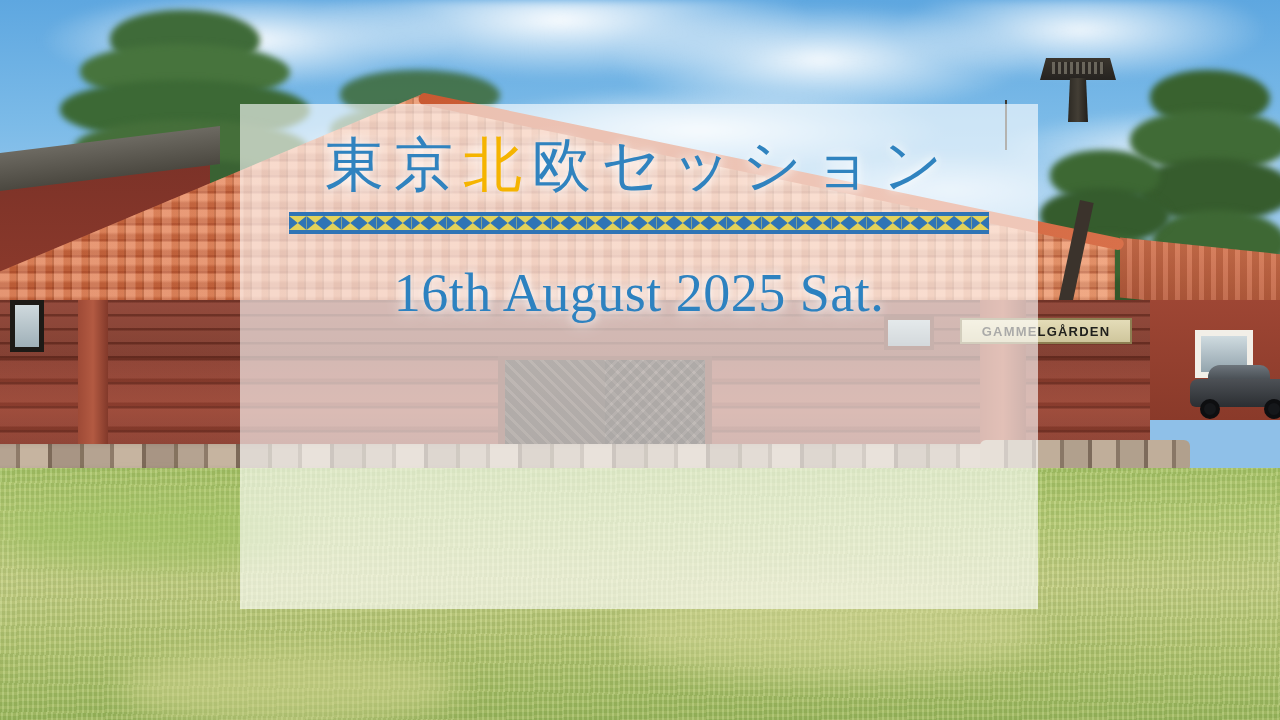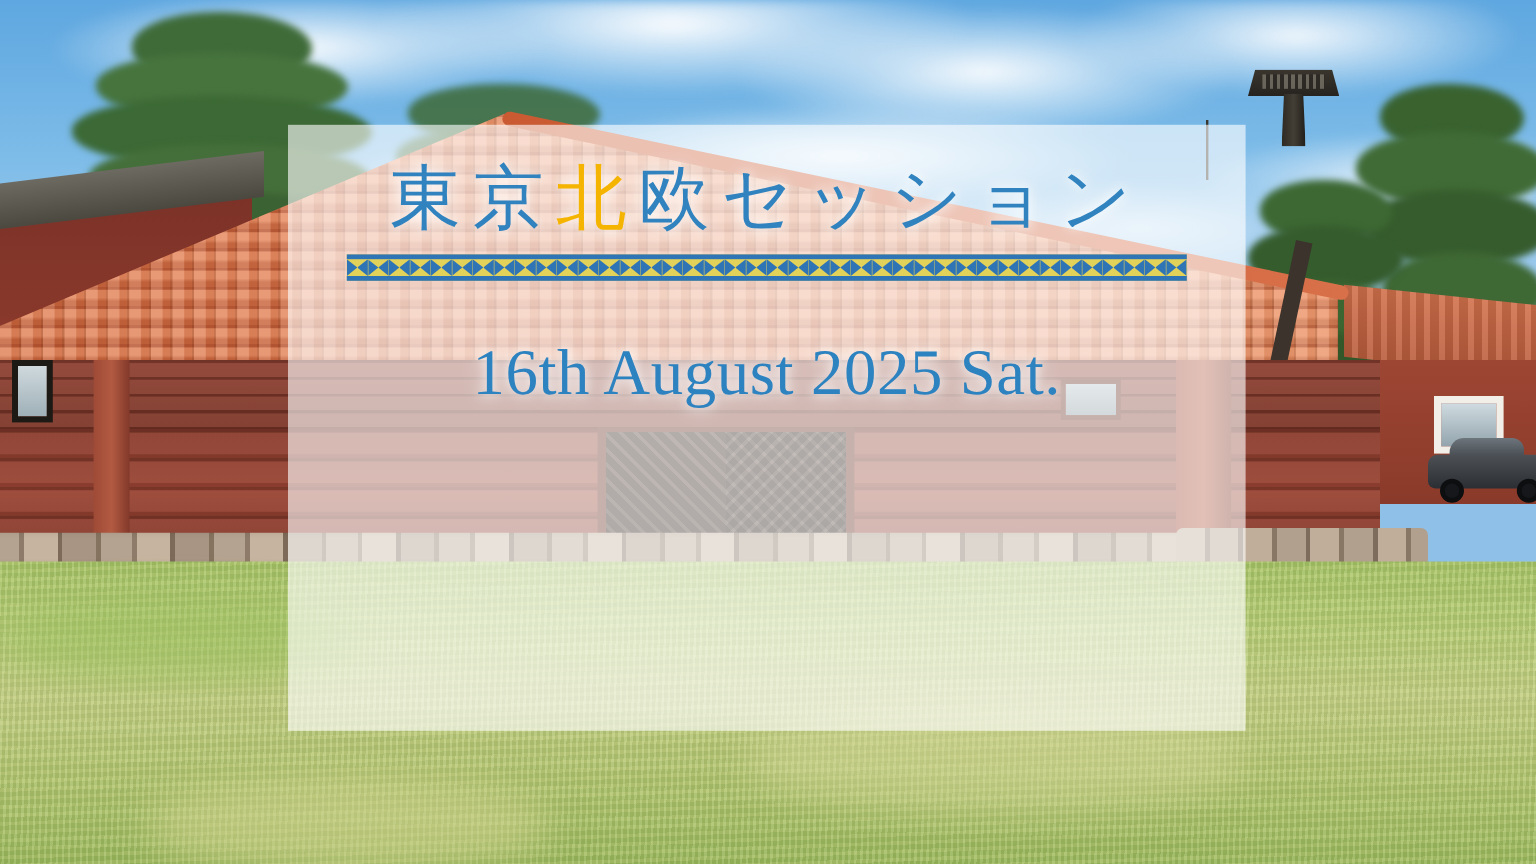--- a/index.html
+++ b/index.html
@@ -322,21 +322,21 @@
   .date-jp{
     margin-top:34px;
     font-family:"Liberation Serif","DejaVu Serif",serif;
     font-size:66px;line-height:1;
     color:#2d82c0;letter-spacing:1px;white-space:nowrap;
     text-shadow:0 0 10px rgba(255,255,255,.95),0 0 20px rgba(255,255,255,.8);
   }
   .date-jp .paren{font-size:46px;}
 
   .date-en{
-    margin-top:49px;
+    margin-top:32px;
     font-family:"Liberation Serif","DejaVu Serif",serif;
     font-size:54px;line-height:1;
     color:#2d82c0;letter-spacing:.5px;white-space:nowrap;
     text-shadow:0 0 10px rgba(255,255,255,.95),0 0 20px rgba(255,255,255,.8);
   }
 </style>
 </head>
 <body>
 
 <div id="stage">
@@ -402,20 +402,21 @@
     <div class="wall"></div>
     <div class="corner-post post-a"></div>
     <div class="corner-post post-b"></div>
 
     <div class="ob-window"></div>
     <div class="barn-window"></div>
 
     <div class="door-frame"></div>
     <div class="door"></div>
 
+    <div class="sign">GAMMELGÅRDEN</div>
 
     <div class="car">
       <div class="cabin"></div>
       <div class="body"></div>
       <div class="wheel w1"></div>
       <div class="wheel w2"></div>
     </div>
 
     <div class="stones"></div>
     <div class="stones2"></div>

